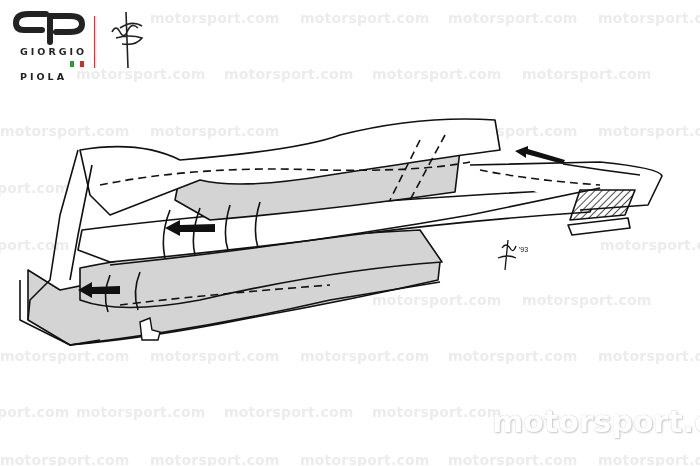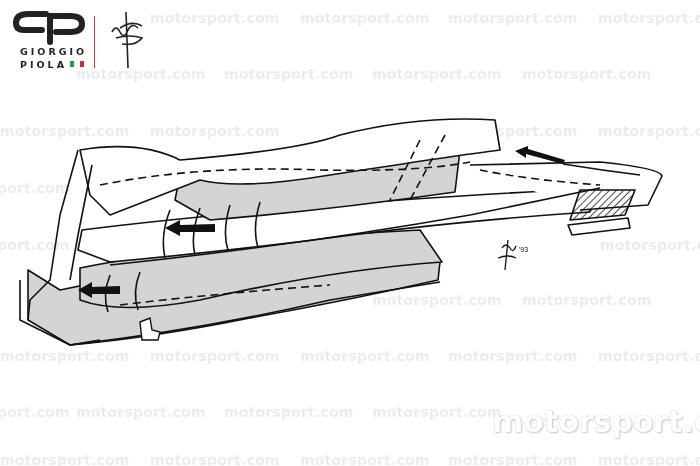--- a/index.html
+++ b/index.html
@@ -48,21 +48,21 @@
   <span class="wm" style="left:448px;top:452px">motorsport.com</span>
   <span class="wm" style="left:598px;top:452px">motorsport.com</span>
 </div>
 
 <div class="logo">
   <svg width="90" height="40" style="position:absolute;left:4px;top:2px">
     <path d="M30 22 L12 22 Q4 22 4 15 Q4 6 16 6 L34 6" stroke="#222" stroke-width="6" fill="none" stroke-linecap="round"></path>
     <path d="M38 34 L38 8 L58 8 Q70 8 70 16 Q70 24 58 24 L44 24" stroke="#222" stroke-width="6" fill="none" stroke-linecap="round"></path>
   </svg>
   <span class="logo-text" style="top:40px">GIORGIO</span>
-  <span class="logo-text" style="top:53px">PIOLA</span>
+  <span class="logo-text" style="top:65px">PIOLA</span>
   <span class="flag" style="left:62px;top:55px;background:#2e9b3a"></span>
   <span class="flag" style="left:67px;top:55px;background:#ffffff;border:0"></span>
   <span class="flag" style="left:72px;top:55px;background:#d32a2a"></span>
   <div class="divider" style="left:86px"></div>
   <svg width="50" height="60" style="position:absolute;left:98px;top:2px">
     <path d="M6 24 q4 -8 8 0 q4 8 8 -2 q4 -8 10 -2 M20 4 L22 60 M14 20 q12 -8 22 -2 M10 30 q14 -4 26 0 q-6 8 -20 6" stroke="#222" stroke-width="1.6" fill="none"></path>
   </svg>
 </div>
 
 <svg class="drawing" width="700" height="466" viewBox="0 0 700 466">

